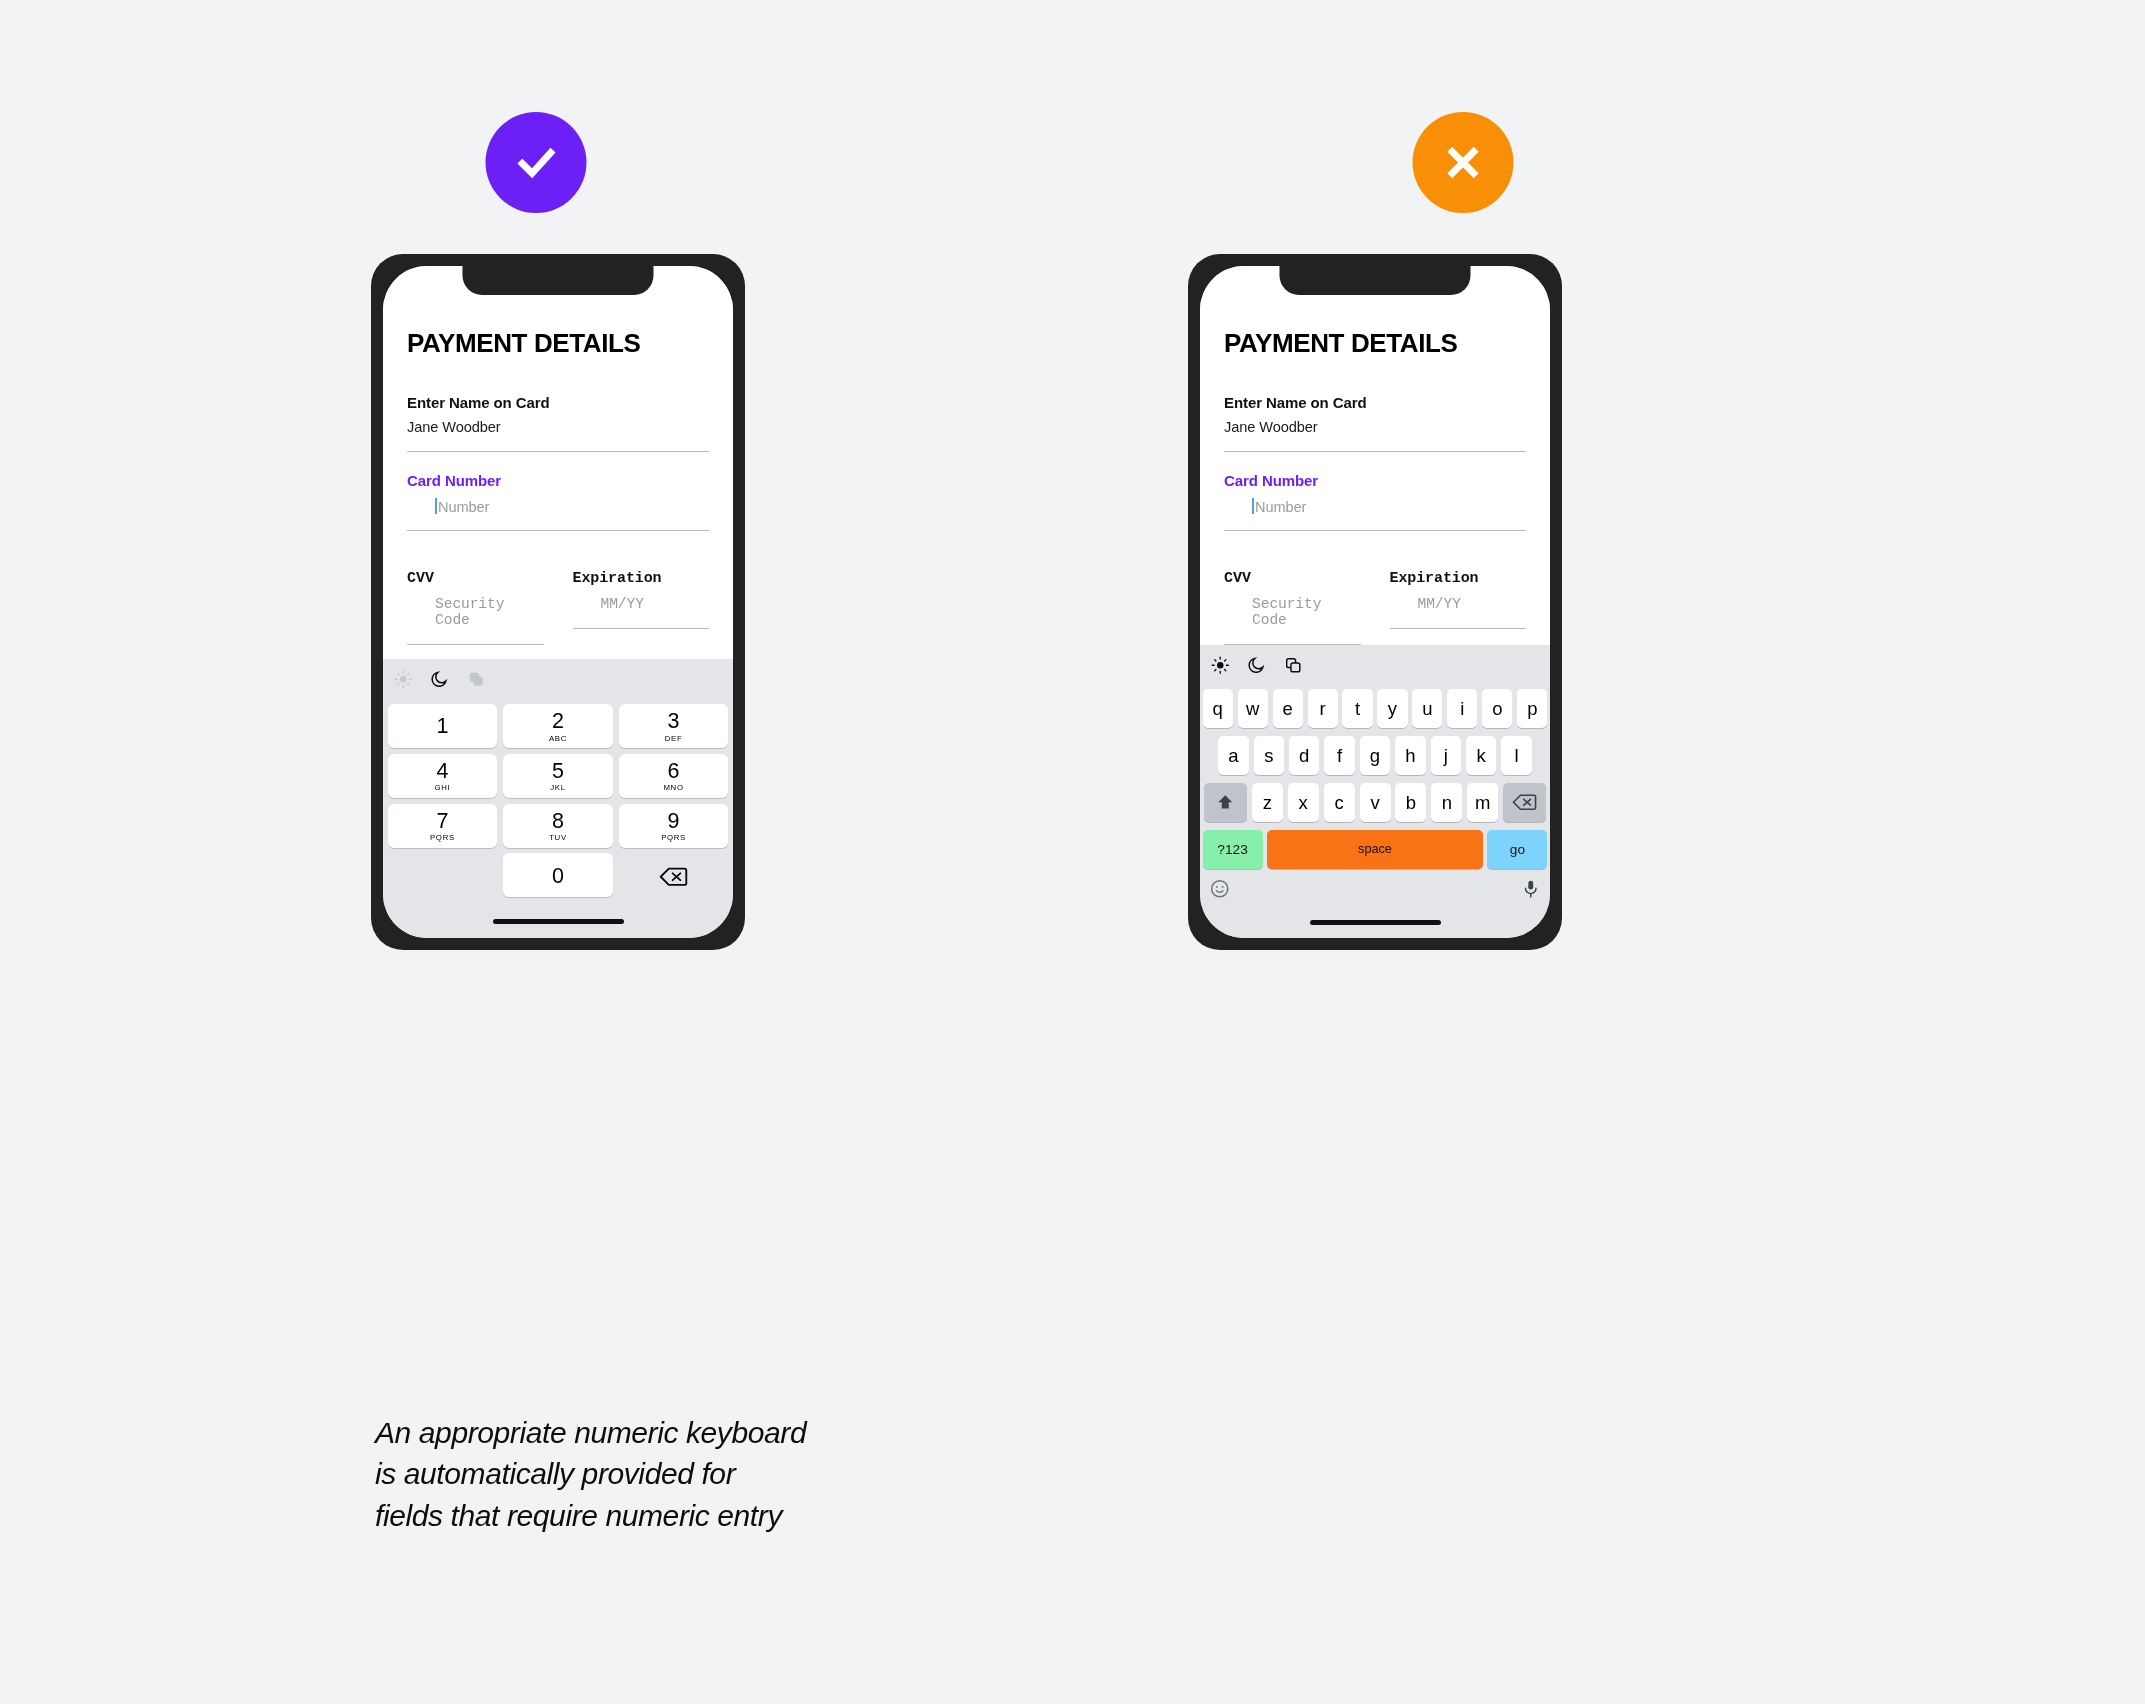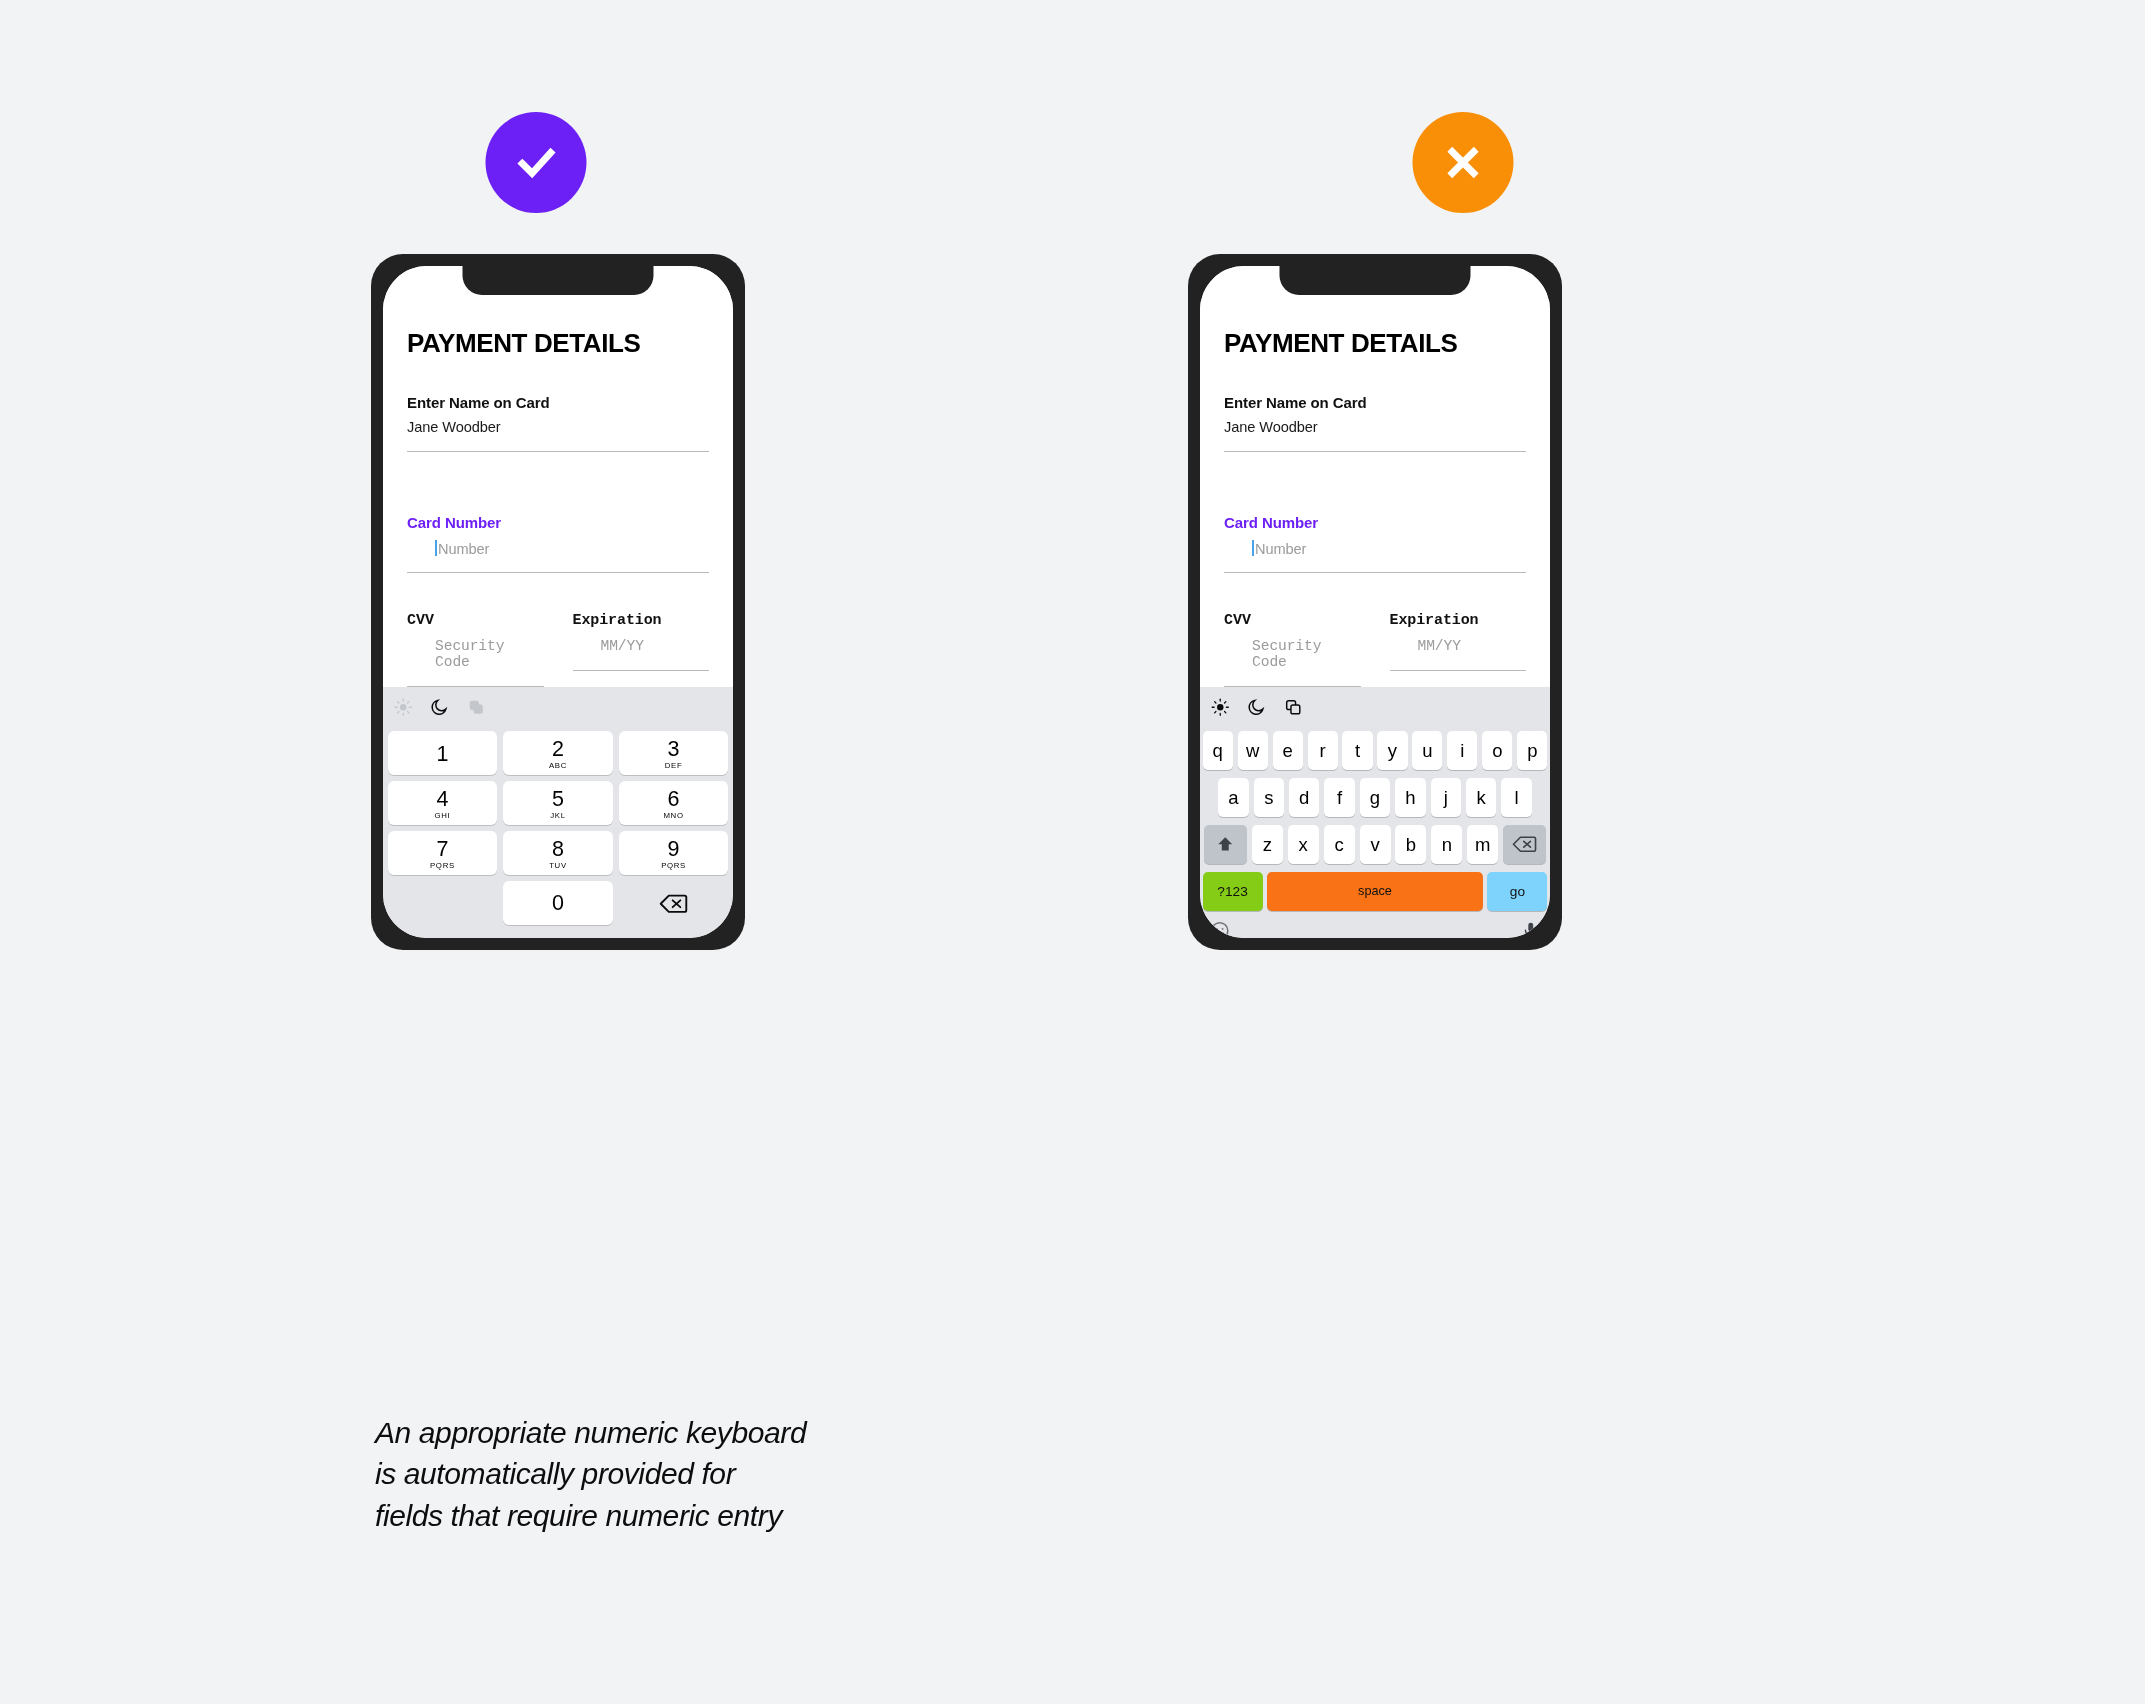--- a/index.html
+++ b/index.html
@@ -74,21 +74,21 @@
     letter-spacing: -0.1px;
   }
   .field-value.placeholder { color: #9b9b9b; padding-left: 28px; }
   .caret {
     display: inline-block; width: 2px; height: 16.6px;
     background: #4aa3e8; vertical-align: -2.9px; margin-right: 1px;
   }
   .underline {
     height: 1px; background: #b9b9b9; margin-top: 15.6px;
   }
-  .field.gap { margin-top: 62px; }
+  .field.gap { margin-top: 20px; }
   .row2 { display: flex; gap: 29px; margin-top: 39px; }
   .row2 > .field { flex: 1; font-family: Liberation Mono, monospace; }
 
   
   .keyboard {
     margin-top: auto;
     background: #e3e5e9;
     display: flex; flex-direction: column;
   }
   .kb-toolbar {
@@ -130,21 +130,21 @@
     font-size: 18.5px; color: #000;
   }
   .q-row.r2 { padding: 0 15.6px; }
   .q-mod {
     width: 43px; height: 39px; background: #bfc3ca; border-radius: 4.9px;
     box-shadow: 0 1px 0 rgba(0,0,0,0.2);
     display: flex; align-items: center; justify-content: center;
   }
   .q-bottom { display: flex; gap: 4.9px; margin-bottom: 3.9px; }
   .q-num {
-    width: 60px; height: 39px; background: #84cc16; border-radius: 4.9px;
+    width: 60px; height: 39px; background: #86efac; border-radius: 4.9px;
     box-shadow: 0 1px 0 rgba(0,0,0,0.2);
     display: flex; align-items: center; justify-content: center;
     font-size: 13.7px; color: #111;
   }
   .q-space {
     flex: 1; height: 39px; background: #f97316; border-radius: 4.9px;
     box-shadow: 0 1px 0 rgba(0,0,0,0.2);
     display: flex; align-items: center; justify-content: center;
     font-size: 12.7px; color: #111;
   }

